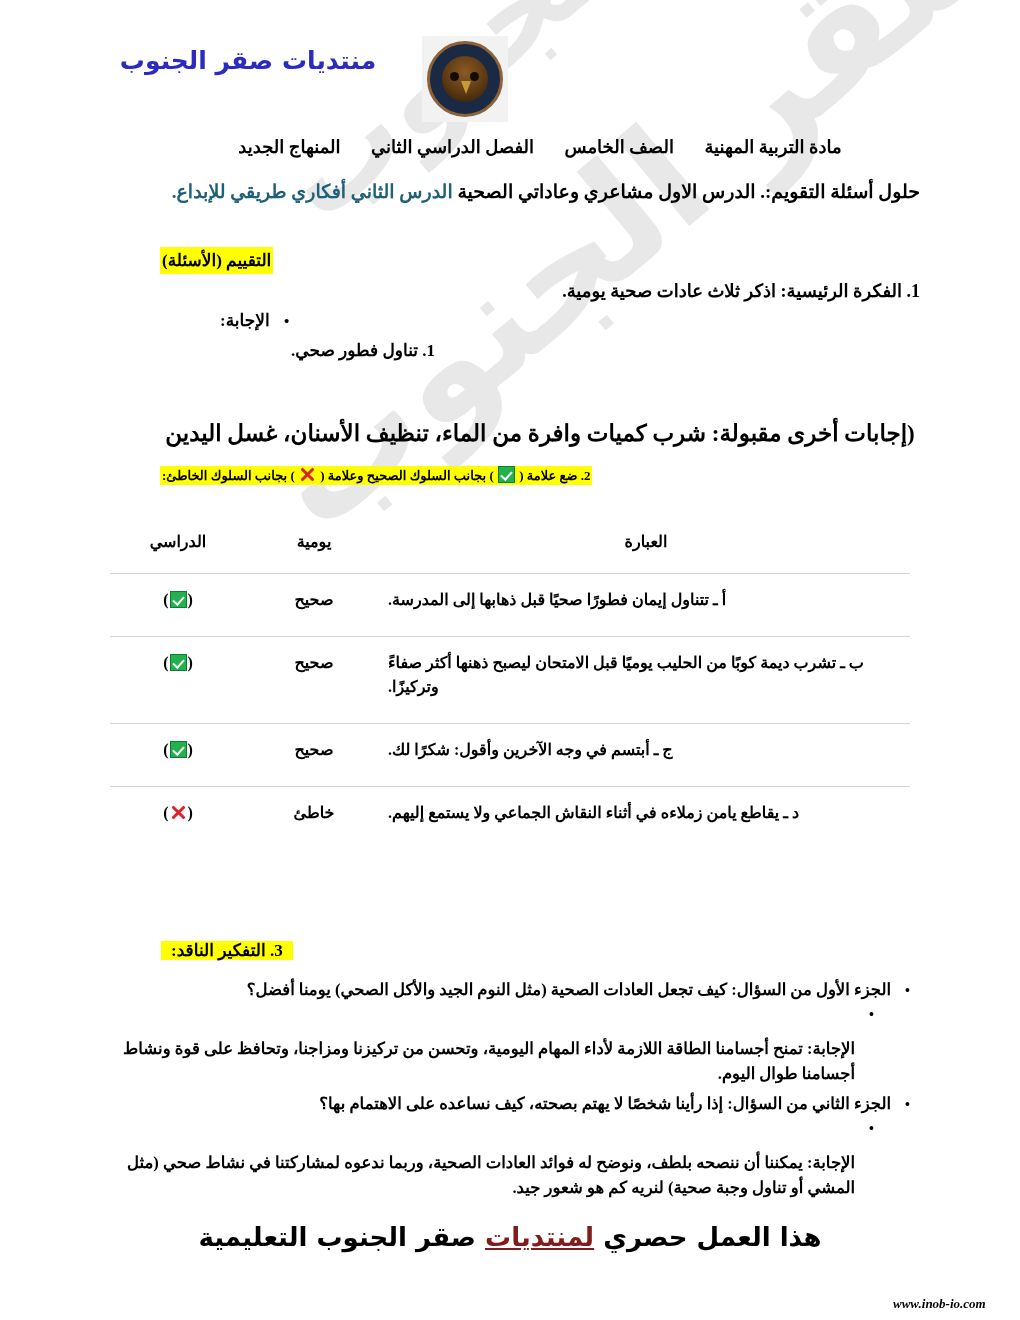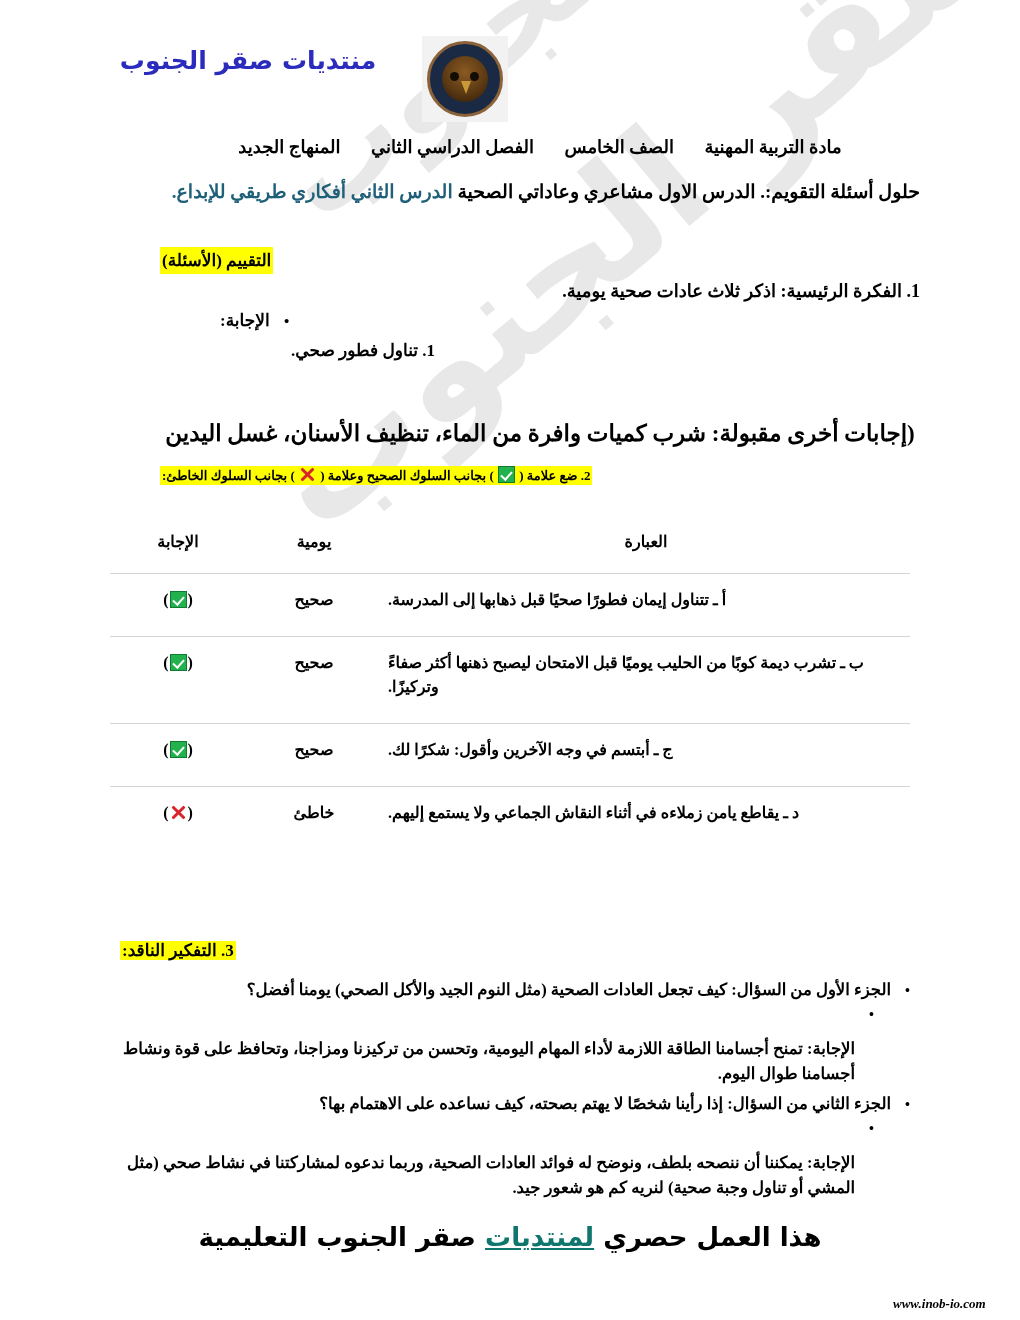--- a/index.html
+++ b/index.html
@@ -303,21 +303,21 @@
   
   .sec-ct {
     position: absolute;
     right: 110px;
     top: 940px;
     width: 790px;
     text-align: left;
     font-size: 17px;
     direction: rtl;
   }
-  .sec-ct .hl { padding: 0 2px; }
+  .sec-ct .hl { padding: 0 10px; margin-left: 41px; }
 
   .ct-list {
     position: absolute;
     right: 110px;
     top: 978px;
     width: 790px;
     direction: rtl;
     font-size: 16.5px;
     font-weight: bold;
   }
@@ -361,21 +361,21 @@
     right: 0;
     top: 1222px;
     width: 1020px;
     text-align: center;
     font-family: "DejaVu Sans", sans-serif;
     font-size: 26px;
     font-weight: bold;
     direction: rtl;
   }
   .footer .link {
-    color: #0f766e;
+    color: #7f1d1d;
     text-decoration: underline;
   }
   .url {
     position: absolute;
     left: 893px;
     top: 1296px;
     font-family: "Liberation Serif", serif;
     font-size: 13px;
     font-weight: bold;
     font-style: italic;
@@ -445,21 +445,21 @@
         <span>2. ضع علامة ( </span><span class="mark-ok"></span><span> ) بجانب السلوك الصحيح وعلامة ( </span><span class="mark-no"></span><span> ) بجانب السلوك الخاطئ:</span>
       </span>
     </div>
 
     <div class="tbl">
       <table>
         <thead>
           <tr>
             <th class="col-stmt">العبارة</th>
             <th class="col-state">يومية</th>
-            <th class="col-ans">الإجابة</th>
+            <th class="col-ans">الدراسي</th>
           </tr>
         </thead>
         <tbody>
           <tr>
             <td class="col-stmt">أ ـ تتناول إيمان فطورًا صحيًا قبل ذهابها إلى المدرسة.</td>
             <td class="col-state cell-state">صحيح</td>
             <td class="col-ans">
               <span>(</span><span class="mark-ok"></span><span>)</span>
             </td>
           </tr>

